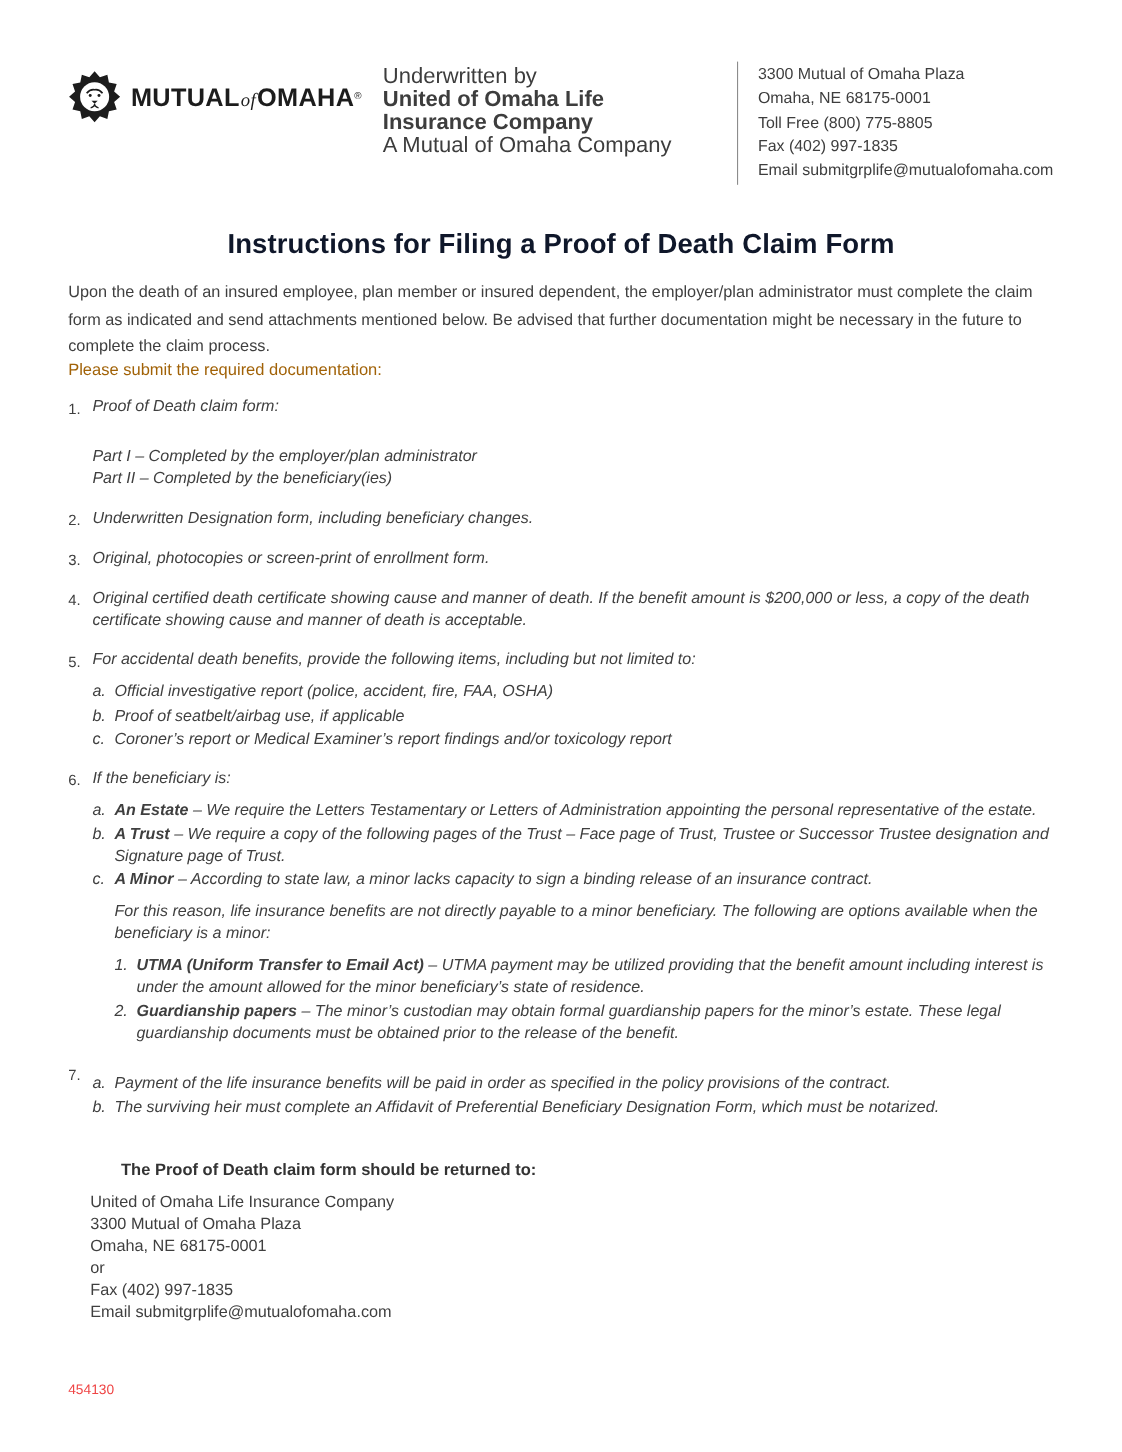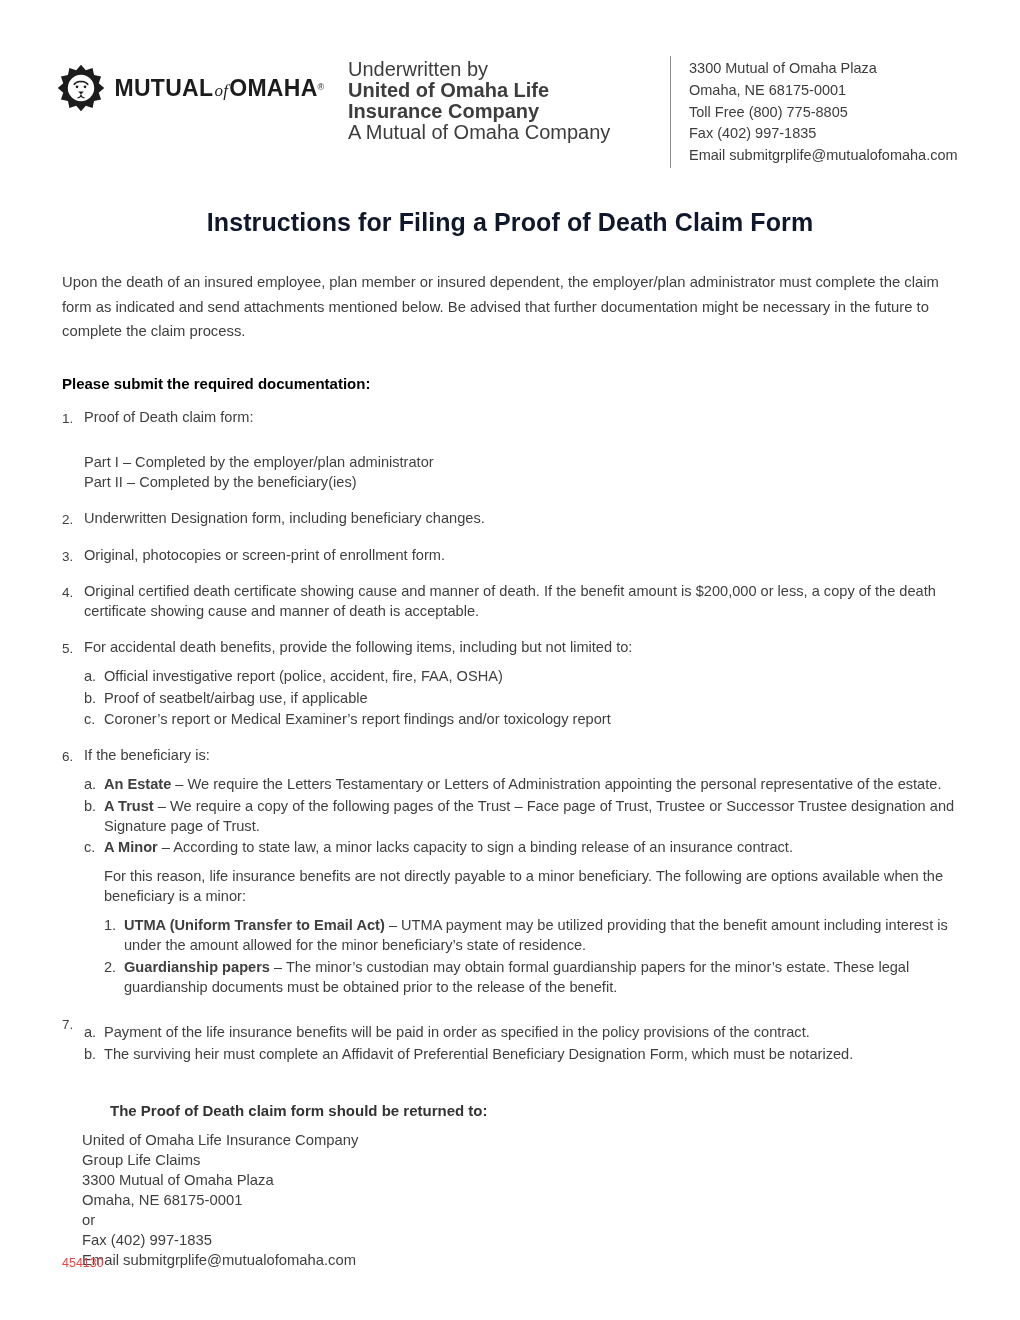--- a/index.html
+++ b/index.html
@@ -6,40 +6,40 @@
   html, body { background: #e8e8e8; }
   .page {
     width: 1020px; height: 1320px; background: #ffffff; margin: 0 auto;
     font-family: "Liberation Sans", sans-serif; color: #3f3f3f;
     position: relative; overflow: hidden;
   }
   .content { padding: 56px 62px 0 62px; }
 
   
   .header { display: flex; align-items: flex-start; }
-  .logo { width: 258px; flex: none; display: flex; align-items: center; gap: 9px; margin-top: 8px; justify-content: center; }
+  .logo { width: 258px; flex: none; display: flex; align-items: center; gap: 9px; margin-top: 8px; }
   .lion { flex: none; }
   .wordmark { white-space: nowrap; color: #1c1c1c; font-weight: 700; letter-spacing: 0.3px; }
   .wm-caps { font-size: 23px; text-transform: uppercase; font-family: "Liberation Sans", sans-serif; }
   .wm-of { font-size: 17px; font-style: italic; font-weight: 400; font-family: "Liberation Serif", serif; margin: 0 1px; }
   .wm-reg { font-size: 9px; vertical-align: super; font-weight: 400; }
   .underwritten { width: 290px; flex: none; margin-left: 28px; font-size: 20px; line-height: 21px; padding-top: 3px; color: #3d3d3d; }
   .v-divider { width: 1px; background: #8c8c8c; height: 112px; margin-left: 32px; flex: none; }
   .contact { margin-left: 18px; font-size: 14.5px; line-height: 21.8px; padding-top: 2px; color: #3d3d3d; }
   .b { font-weight: 700; }
 
   
   .doc-title { margin-top: 40px; font-size: 25px; font-weight: 700; color: #0f172a; letter-spacing: 0.1px; text-align: center; }
-  .intro { margin-top: 33px; font-size: 14.8px; line-height: 24.5px; color: #3f3f3f; }
-  .section-heading { margin-top: 31px; font-size: 15px; font-weight: 700; color: #000000; }
+  .intro { margin-top: 17px; font-size: 14.8px; line-height: 24.5px; color: #3f3f3f; }
+  .section-heading { font-size: 15px; font-weight: 400; color: #a16207; }
 
   .doc-list { margin-top: 2px; font-size: 14.6px; line-height: 19.8px; }
   .doc-item { display: flex; margin-top: 16px; }
   .doc-item > .num { width: 22px; flex: none; font-size: 13.5px; padding-top: 1px; }
-  .doc-item > .body { flex: 1; }
+  .doc-item > .body { flex: 1; font-style: italic; }
 
   .plain-sub { margin-top: 26px; }
   .plain-sub + .plain-sub { margin-top: 0; }
 
   .sub-list { margin-top: 9px; }
   .sub-item { display: flex; margin-top: 2px; }
   .sub-item > .letter { width: 20px; flex: none; }
   .sub-item > .sbody { flex: 1; }
 
   .sub-para { margin-top: 9px; }
@@ -198,21 +198,20 @@
             </div>
           </div>
         </div>
       </div>
 
     </div>
 
     <h2 class="return-heading">The Proof of Death claim form should be returned to:</h2>
     <div class="return-block">
       <div>United of Omaha Life Insurance Company</div>
-      <div>Group Life Claims</div>
       <div>3300 Mutual of Omaha Plaza</div>
       <div>Omaha, NE  68175-0001</div>
       <div>or</div>
       <div>Fax (402) 997-1835</div>
       <div>Email submitgrplife@mutualofomaha.com</div>
     </div>
 
   </div>
 
   <div class="form-number">454130</div>

